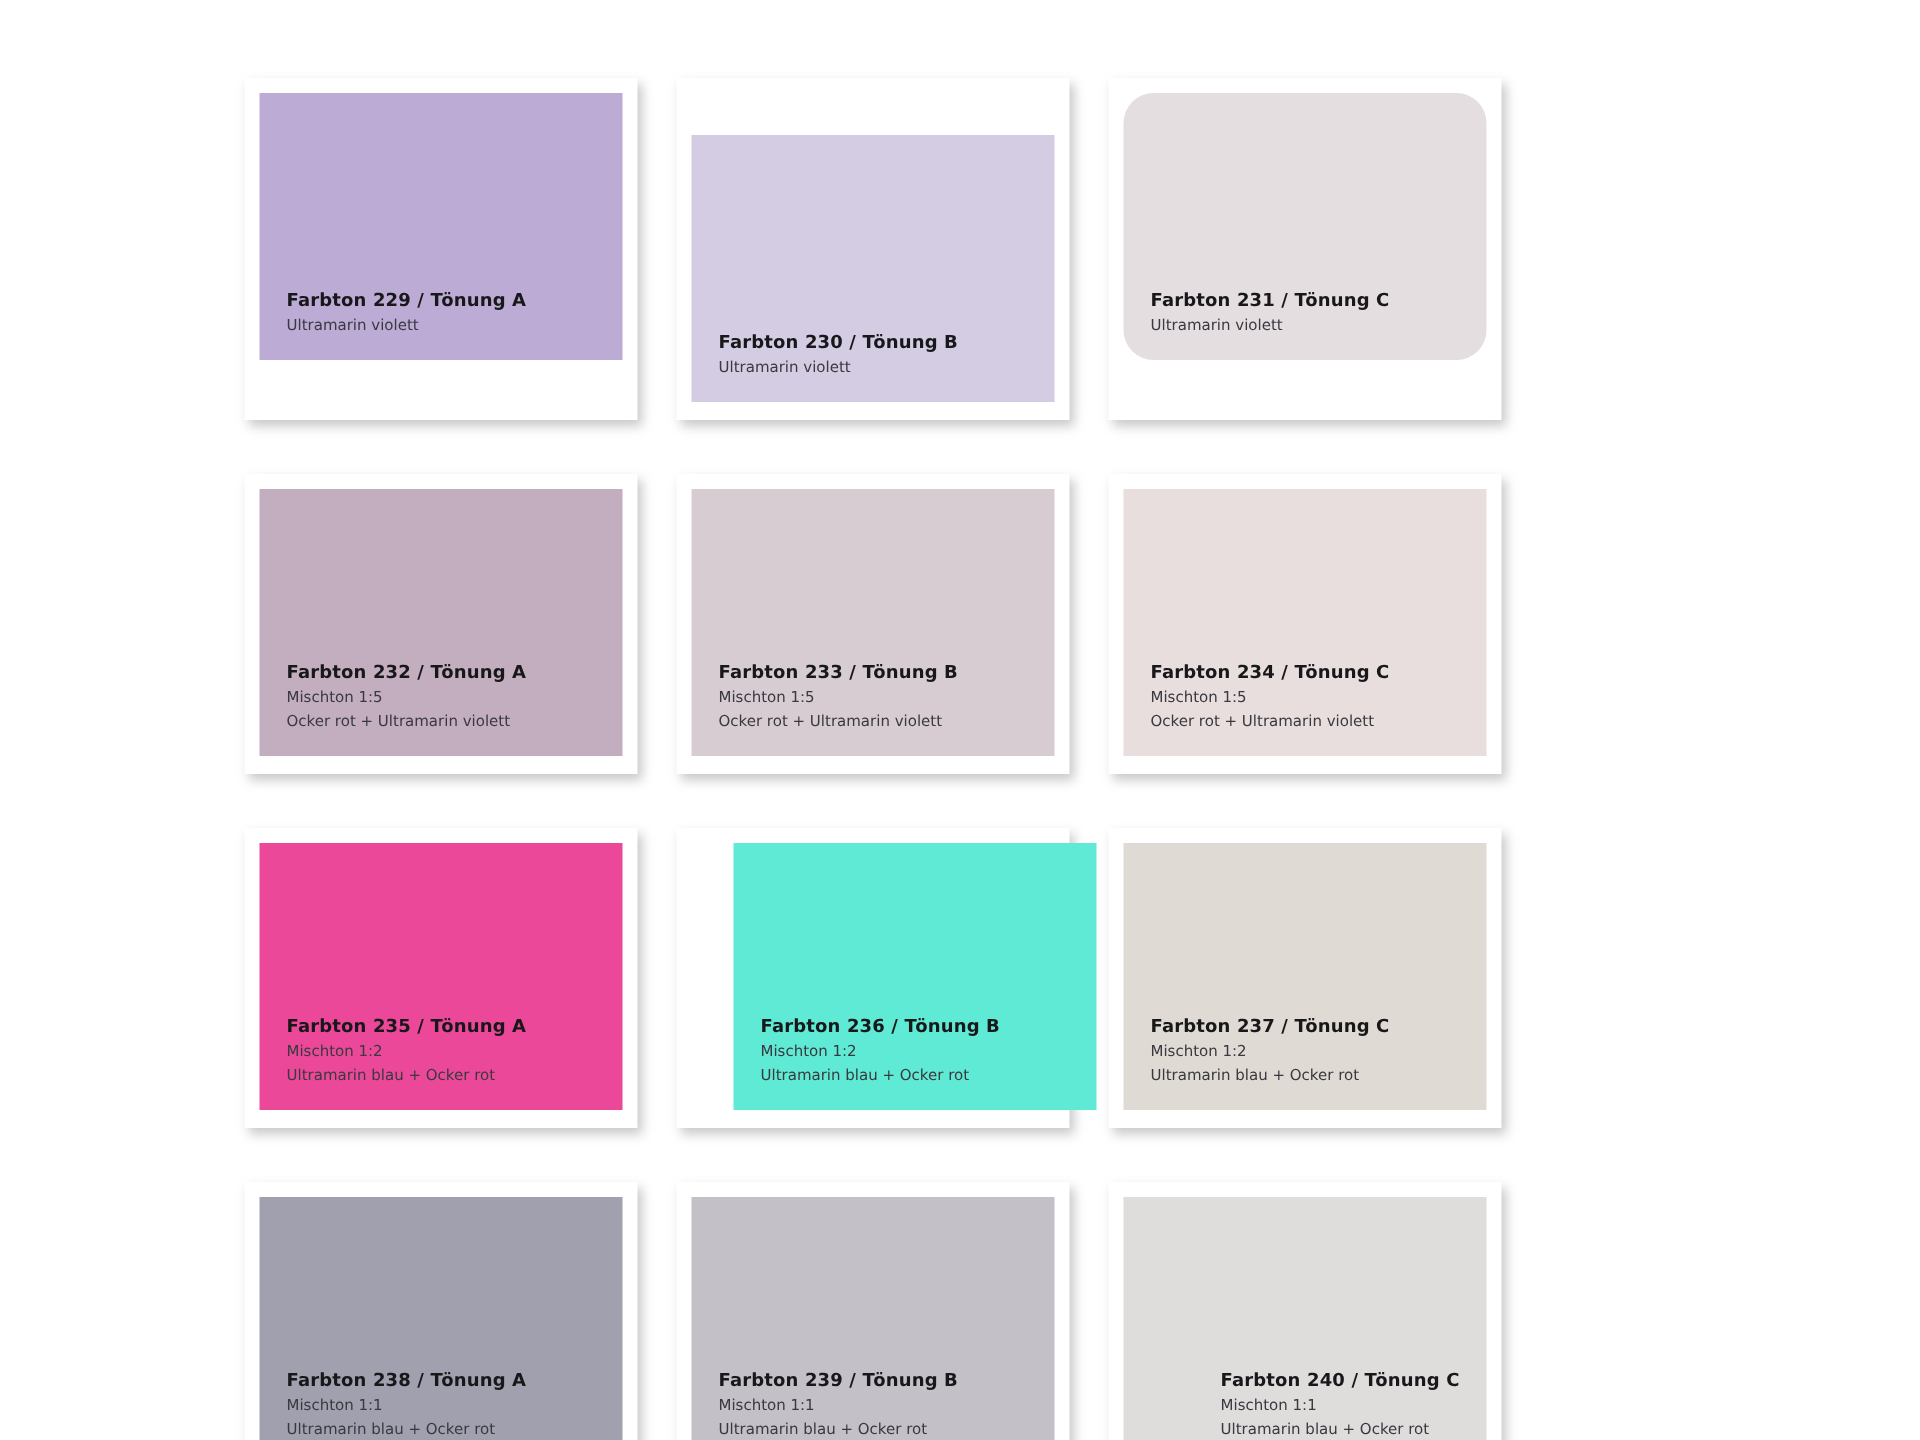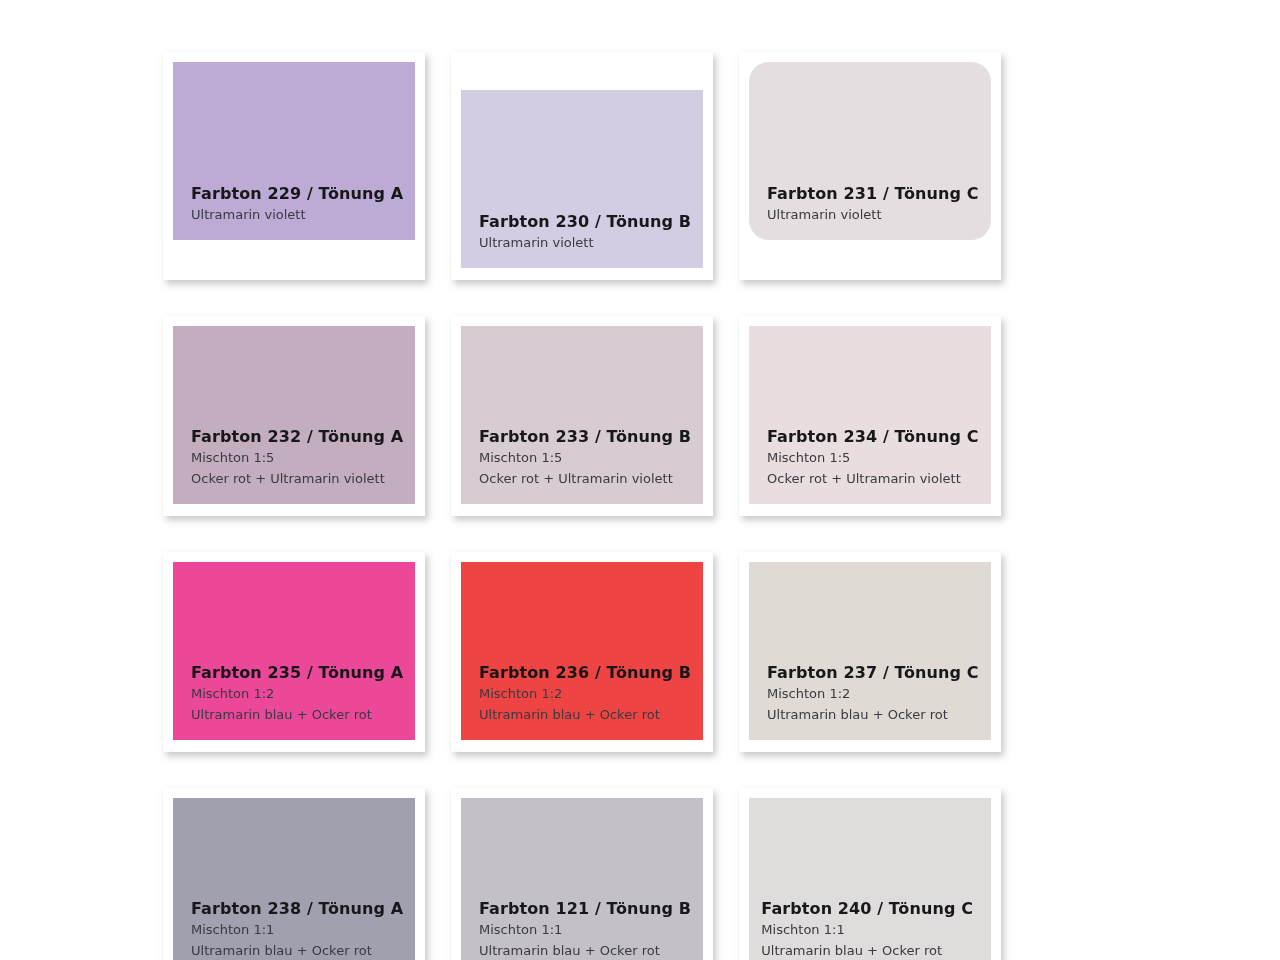--- a/index.html
+++ b/index.html
@@ -46,31 +46,31 @@
     width: 100%;
     height: 178px;
     box-sizing: border-box;
     padding: 0 18px;
     display: flex;
     flex-direction: column;
     justify-content: flex-end;
   }
 
   .swatch-title {
-    font-size: 16px;
+    font-size: 12px;
     font-weight: bold;
     color: #18171a;
     letter-spacing: 0.1px;
     line-height: 1.48;
     margin: 0;
     white-space: nowrap;
   }
 
   .swatch-line {
-    font-size: 13px;
+    font-size: 10px;
     font-weight: normal;
     color: #3a3940;
     line-height: 1.6;
     margin: 0;
     white-space: nowrap;
   }
 
   .swatch-lines {
     padding-bottom: 14px;
   }
@@ -145,21 +145,21 @@
       <div class="swatch-color" style="background-color: #ec4899;">
         <div class="swatch-lines">
           <p class="swatch-title">Farbton 235 / Tönung A</p>
           <p class="swatch-line">Mischton 1:2</p>
           <p class="swatch-line">Ultramarin blau + Ocker rot</p>
         </div>
       </div>
     </div>
 
     <div class="swatch-card">
-      <div class="swatch-color" style="background-color: #ef4444;">
+      <div class="swatch-color" style="background-color: #5eead4; margin-left: 28px;">
         <div class="swatch-lines">
           <p class="swatch-title">Farbton 236 / Tönung B</p>
           <p class="swatch-line">Mischton 1:2</p>
           <p class="swatch-line">Ultramarin blau + Ocker rot</p>
         </div>
       </div>
     </div>
 
     <div class="swatch-card">
       <div class="swatch-color" style="background-color: rgb(223, 218, 211);">
@@ -177,21 +177,21 @@
           <p class="swatch-title">Farbton 238 / Tönung A</p>
           <p class="swatch-line">Mischton 1:1</p>
           <p class="swatch-line">Ultramarin blau + Ocker rot</p>
         </div>
       </div>
     </div>
 
     <div class="swatch-card">
       <div class="swatch-color" style="background-color: rgb(195, 192, 200);">
         <div class="swatch-lines">
-          <p class="swatch-title">Farbton 121 / Tönung B</p>
+          <p class="swatch-title">Farbton 239 / Tönung B</p>
           <p class="swatch-line">Mischton 1:1</p>
           <p class="swatch-line">Ultramarin blau + Ocker rot</p>
         </div>
       </div>
     </div>
 
     <div class="swatch-card">
       <div class="swatch-color" style="background-color: rgb(223, 220, 220); align-items: flex-end;">
         <div class="swatch-lines">
           <p class="swatch-title">Farbton 240 / Tönung C</p>

